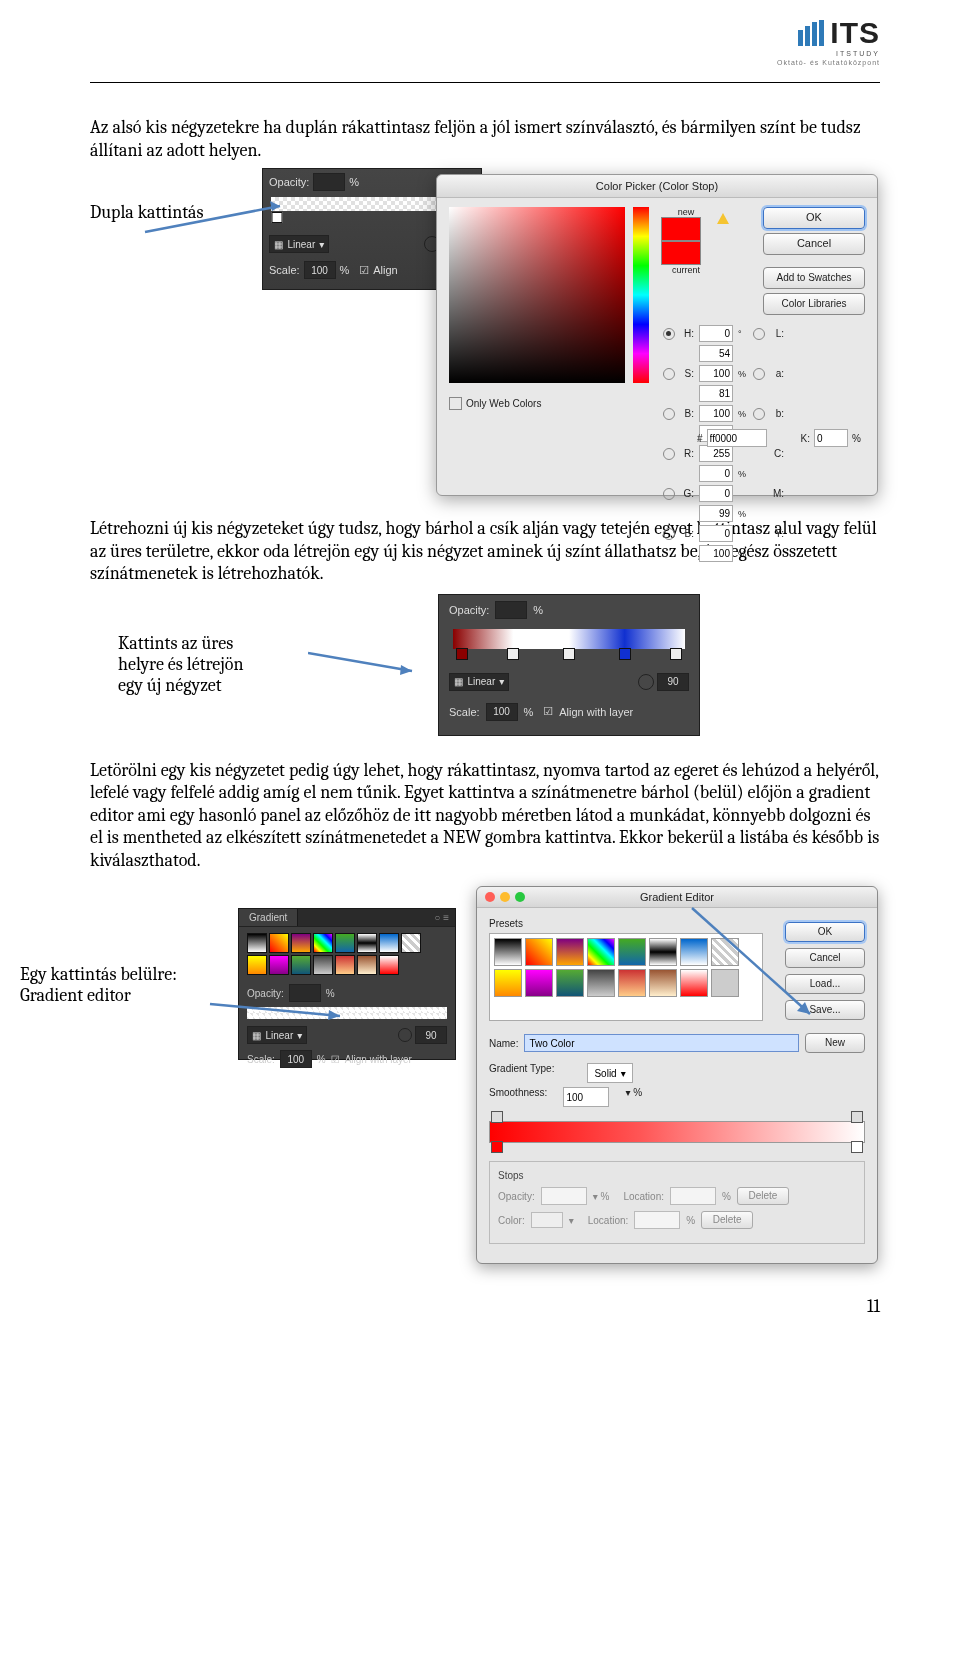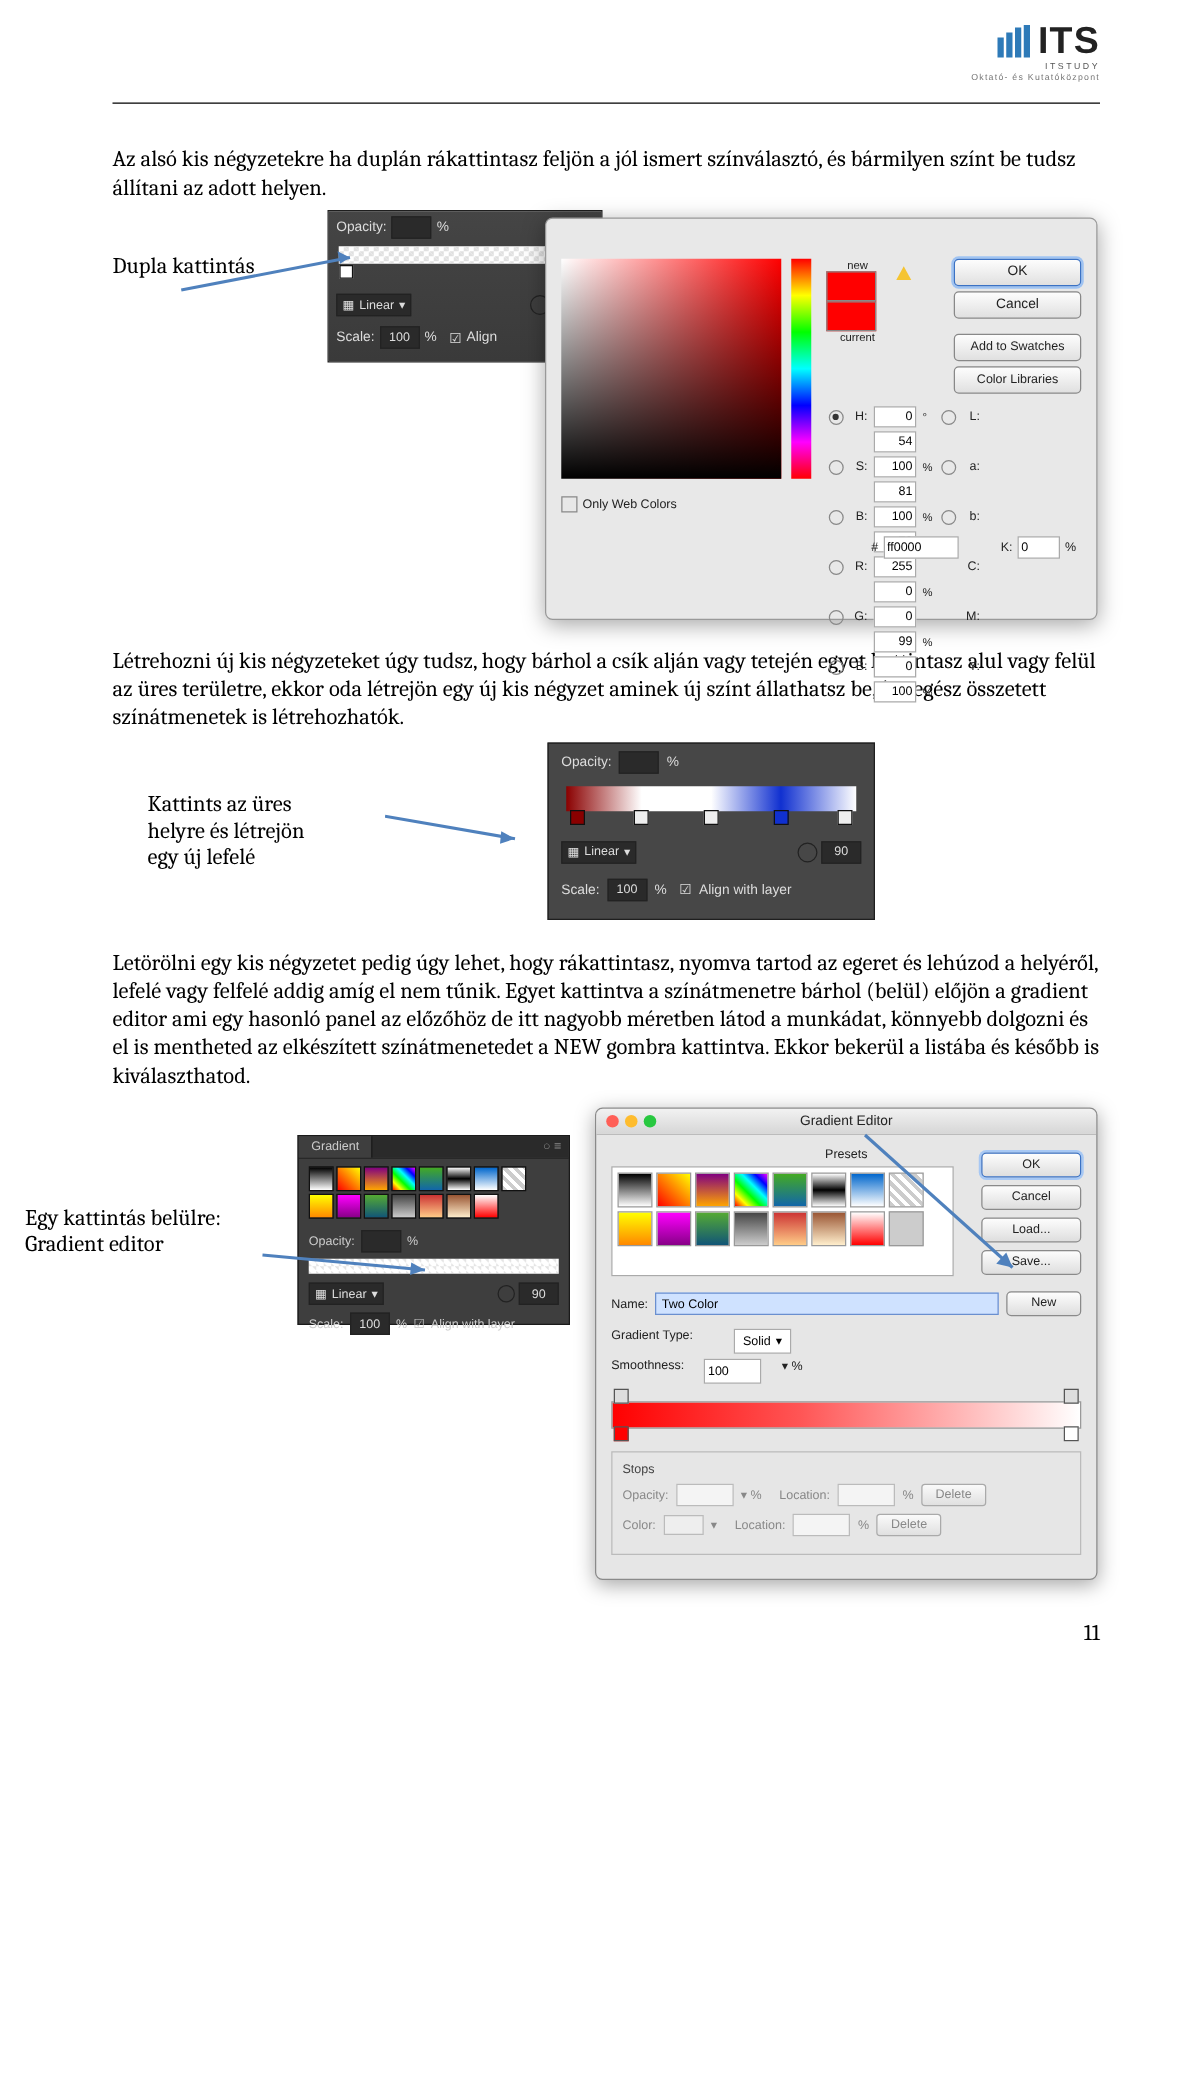--- a/index.html
+++ b/index.html
@@ -334,21 +334,21 @@
     border-radius:6px 6px 0 0;
     font-size:11px;
     position:relative;
   }
   .traffic {
     position:absolute; left:8px; top:5px;
     display:flex; gap:5px;
   }
   .traffic span{ width:10px;height:10px;border-radius:50%; display:inline-block;}
   .ge-body { padding:10px 12px; position:relative;}
-  .ge-presets-lbl { font-size:10px;text-align:center;}
+  .ge-presets-lbl { font-size:10px;}
   .ge-presets {
     margin-top:4px;
     width:264px; height:78px;
     background:#fff;
     border:1px solid #aaa;
     padding:4px;
     display:grid;
     grid-template-columns: repeat(8, 28px);
     grid-auto-rows: 28px;
     gap:3px;
@@ -478,20 +478,21 @@
       <div class="row">
         <span>Scale:</span>
         <input class="mini-input" value="100" style="">
         <span>%</span>
         <span style="margin-left:6px;">☑</span>
         <span>Align</span>
       </div>
     </div>
 
     <div class="cp-dialog">
+      <div class="cp-title">Color Picker (Color Stop)</div>
       <div class="cp-field"></div>
       <div class="cp-hue"></div>
       <div class="cp-newcur">
         <div class="lbl">new</div>
         <div class="cp-swatch" style="background:#f00"></div>
         <div class="cp-swatch" style="background:#f00"></div>
         <div class="lbl">current</div>
       </div>
       <span class="warn-tri"></span>
 
@@ -599,21 +600,21 @@
       <polygon points="190,38 180,33 182,43" class="arrow-head"></polygon>
     </svg>
   </div>
 
   <p class="body">Létrehozni új kis négyzeteket úgy tudsz, hogy bárhol a csík alján vagy tetején egyet kattintasz alul vagy felül az üres területre, ekkor oda létrejön egy új kis négyzet aminek új színt állathatsz be, így egész összetett színátmenetek is létrehozhatók.</p>
 
   <div class="fig2-wrap">
     <div class="indent-block" style="margin:0 0 0 28px; width:170px;">
       <div>Kattints az üres</div>
       <div>helyre és létrejön</div>
-      <div>egy új lefelé</div>
+      <div>egy új négyzet</div>
     </div>
     <svg width="110" height="60">
       <line x1="0" y1="18" x2="104" y2="36" class="arrow-line"></line>
       <polygon points="104,36 93,30 92,40" class="arrow-head"></polygon>
     </svg>
     <div class="fig2">
       <div class="row2">
         <span>Opacity:</span>
         <input class="mini-input" style="">
         <span>%</span>

